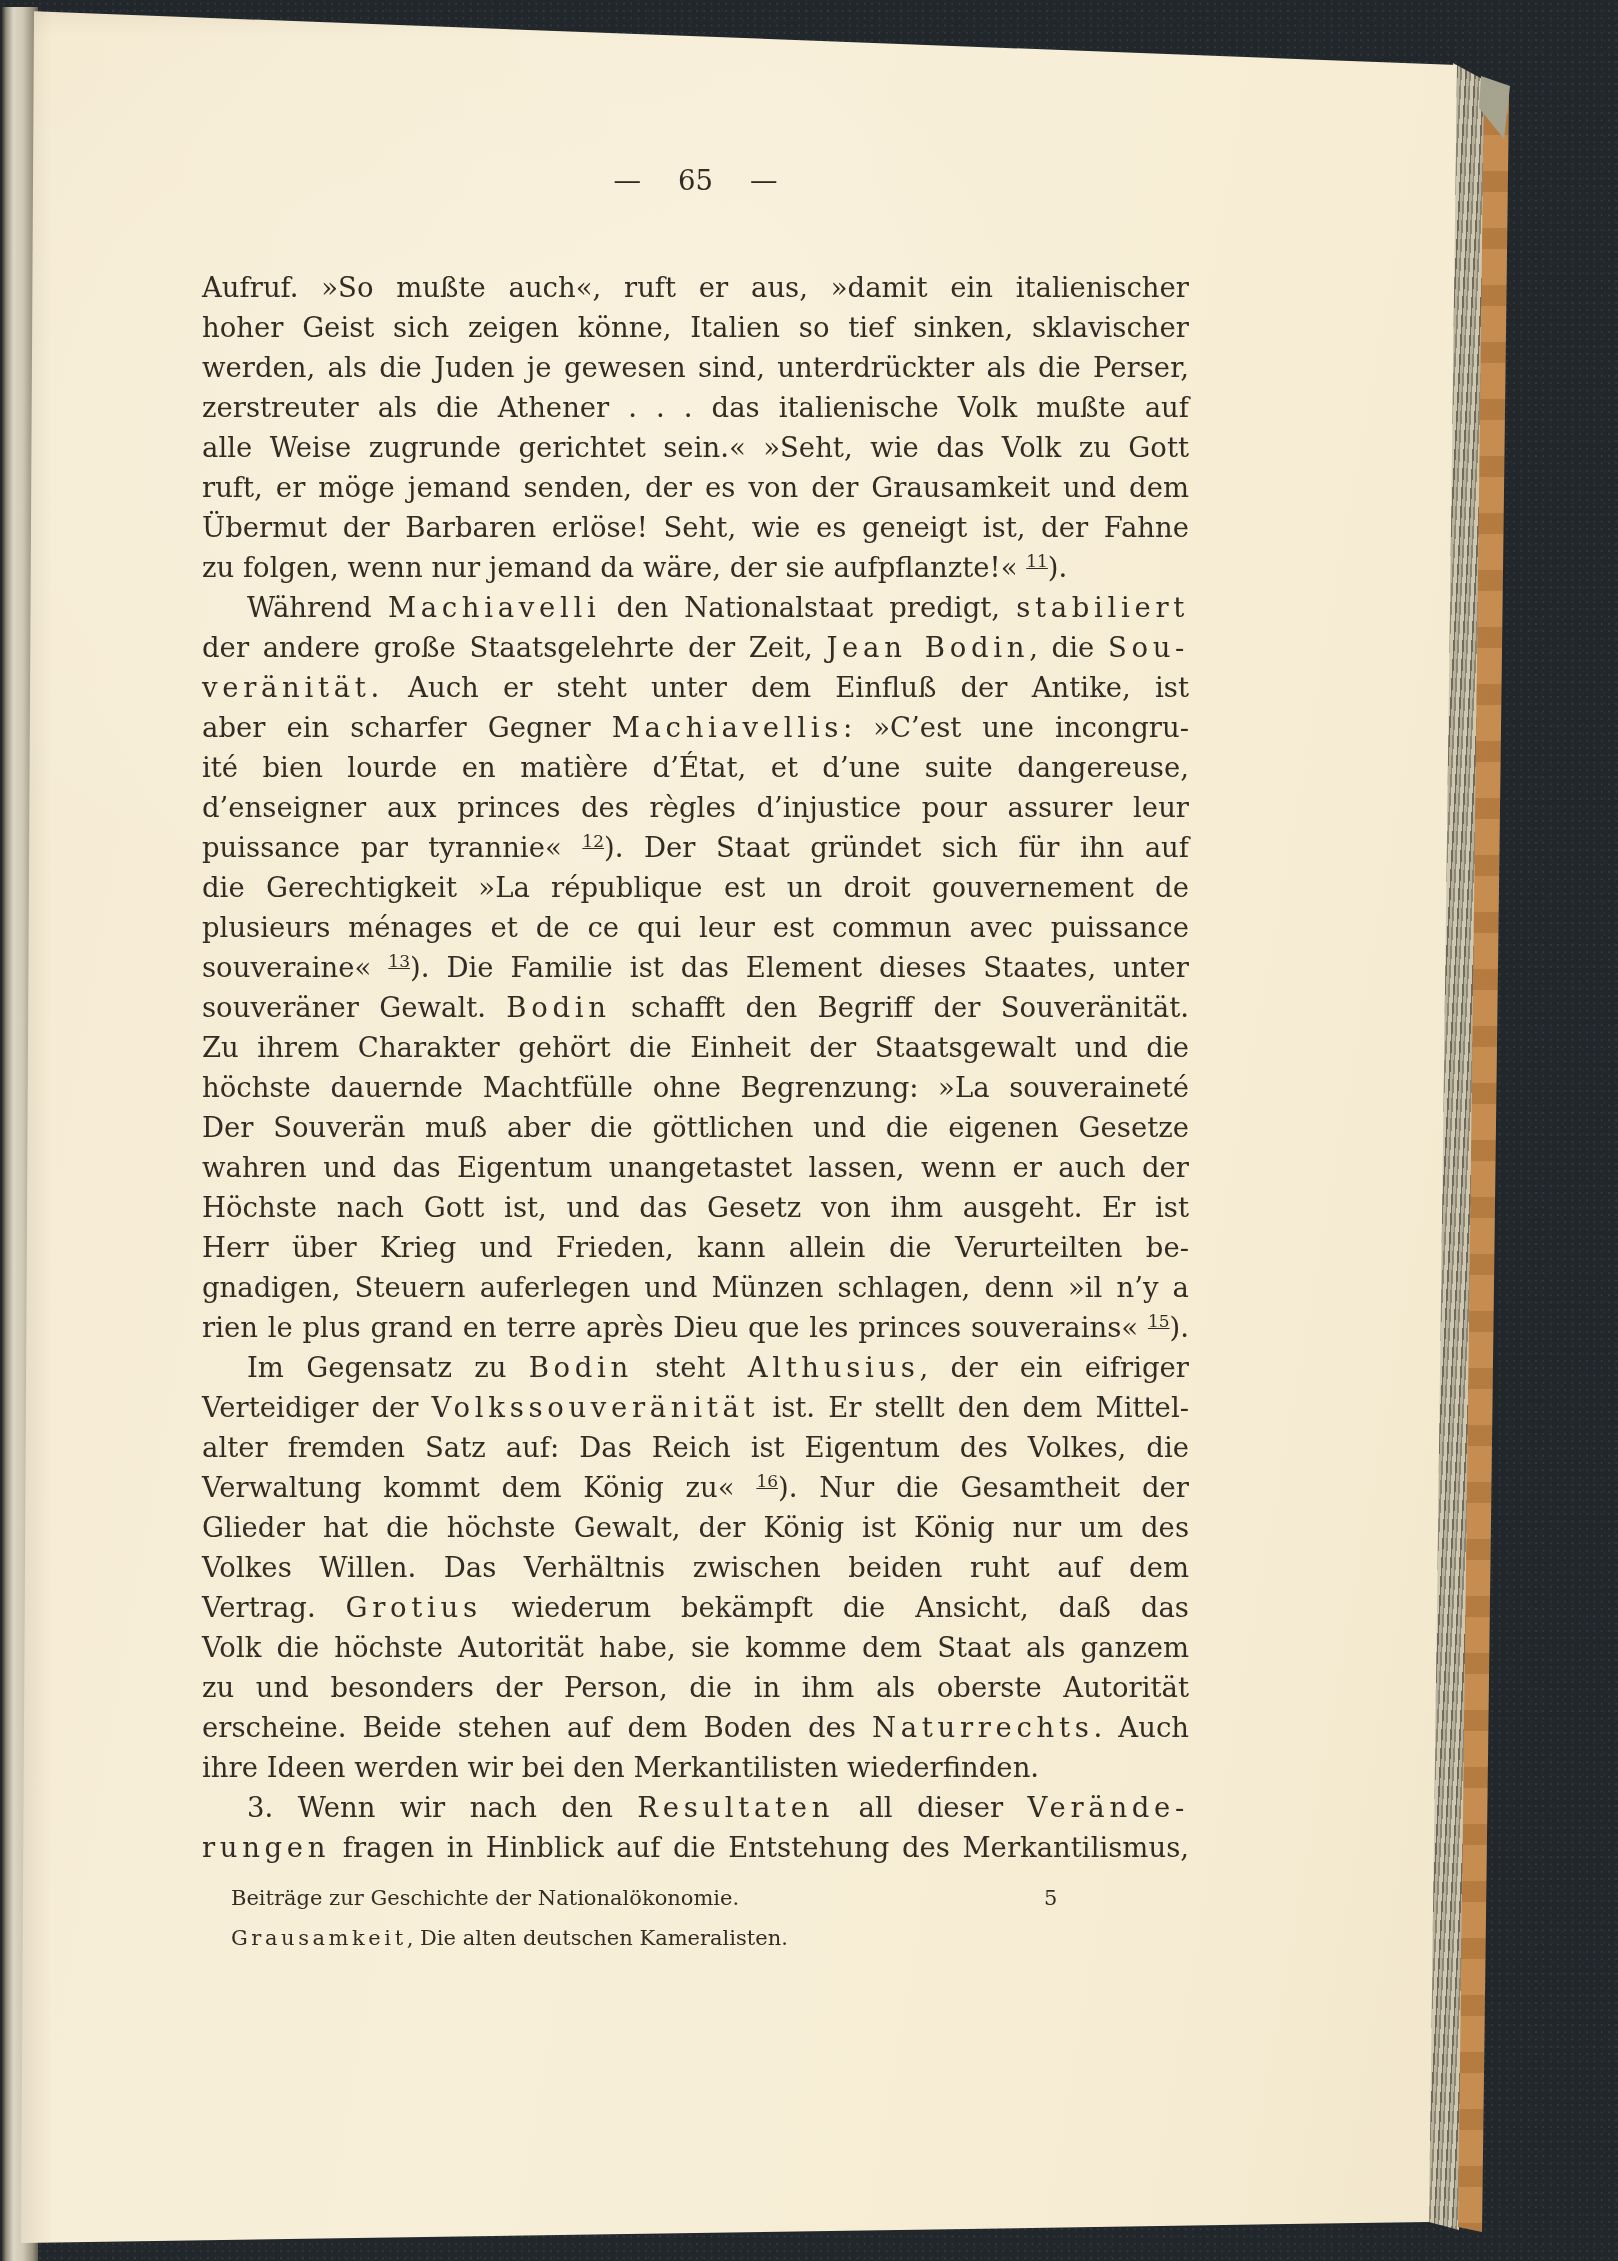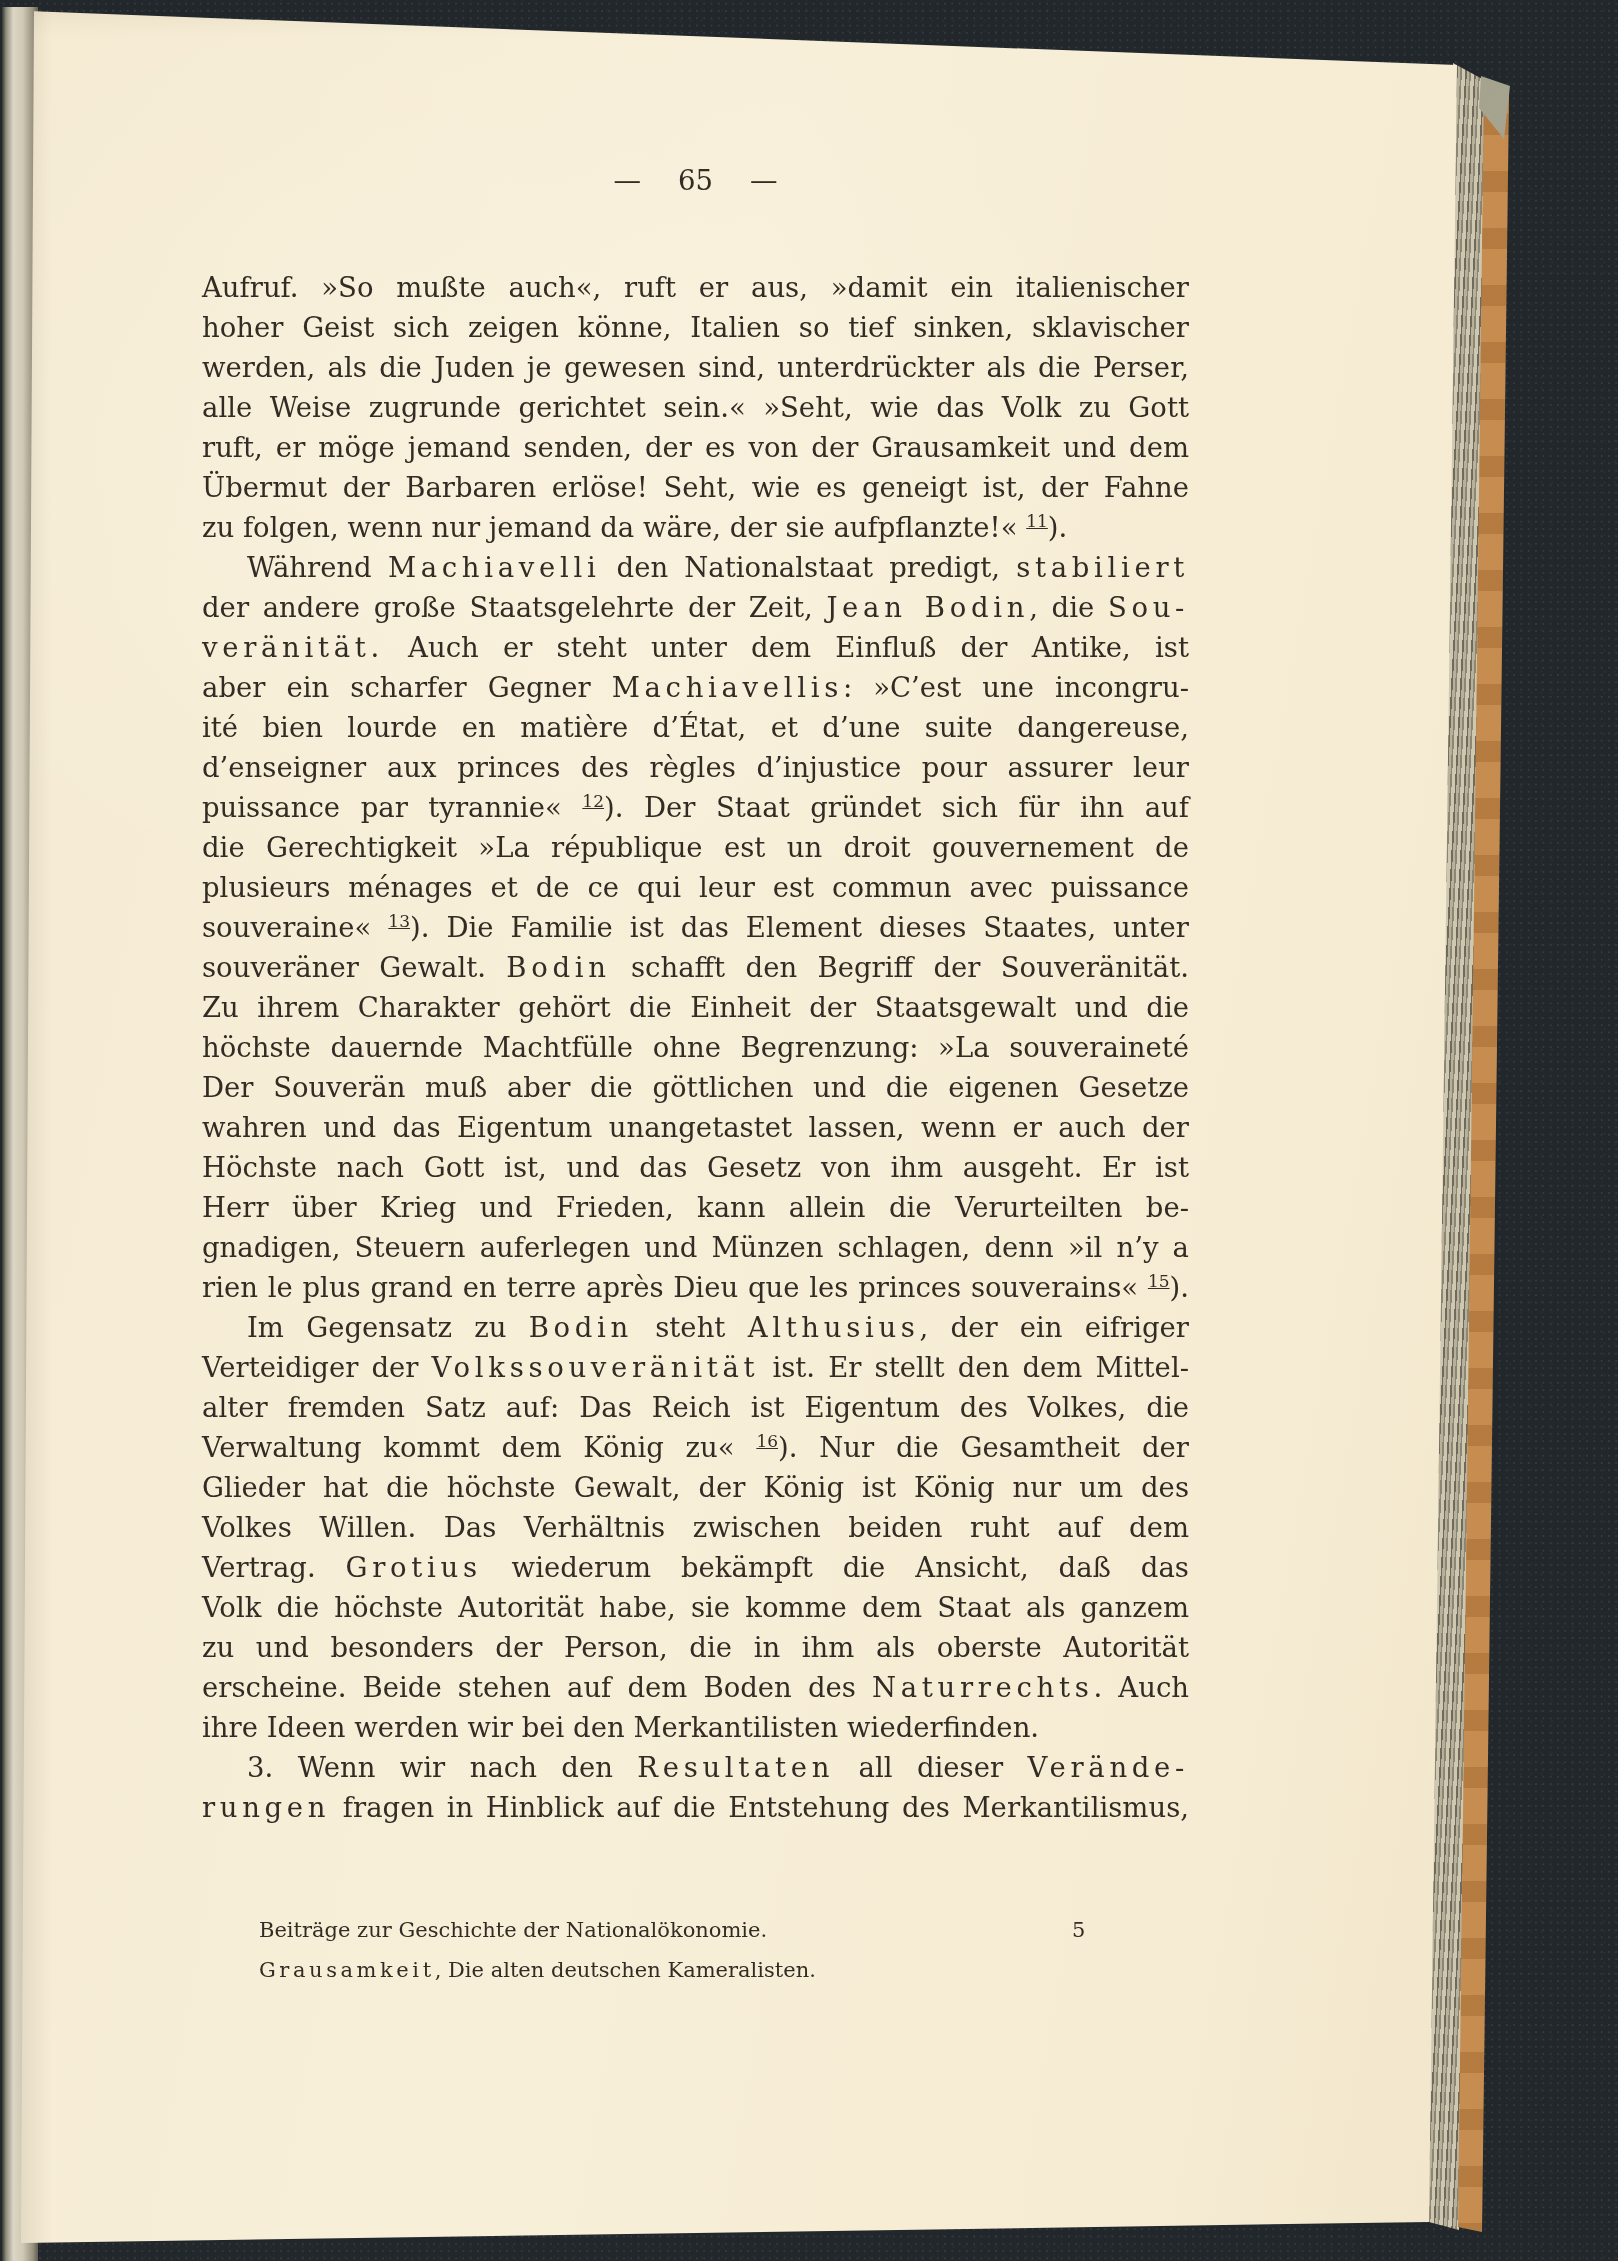--- a/index.html
+++ b/index.html
@@ -58,22 +58,22 @@
   .textblock{
     position:absolute;left:202px;top:236px;width:987px;
     font-size:27.5px;color:#332c24;margin-top:31px;
   }
   .bline{height:40px;line-height:40px;white-space:normal;}
   .bline.just{text-align:justify;text-align-last:justify;text-justify:inter-word;}
   .bline.ind{padding-left:45px;}
   .bline sup{font-size:17px;line-height:0;text-decoration:underline;}
   .sp{letter-spacing:.17em;}
   .footer{
-    position:absolute;left:214px;top:1878px;width:987px;
-    font-size:21px;line-height:40px;color:#332c24;margin-top:32px;
+    position:absolute;left:186px;top:1878px;width:987px;
+    font-size:21px;line-height:40px;color:#332c24;
   }
   .f-line{position:relative;padding-left:45px;height:40px;}
   .sheetno{position:absolute;left:858px;top:0;}
 </style>
 </head>
 <body>
 
 <div class="stage">
   <div class="left-edge"></div>
   <div class="fore-edge-gray"></div>
@@ -84,20 +84,21 @@
   <div class="pageno ink">
     <span>—</span>
     <span>65</span>
     <span>—</span>
   </div>
 
   <div class="textblock ink">
       <div class="bline just"><span>Aufruf.  »So mußte auch«, ruft er aus, »damit ein italienischer</span></div>
       <div class="bline just"><span>hoher Geist sich zeigen könne, Italien so tief sinken, sklavischer</span></div>
       <div class="bline just"><span>werden, als die Juden je gewesen sind, unterdrückter als die Perser,</span></div>
+      <div class="bline just"><span>zerstreuter als die Athener . . . das italienische Volk mußte auf</span></div>
       <div class="bline just"><span>alle Weise zugrunde gerichtet sein.«  »Seht, wie das Volk zu Gott</span></div>
       <div class="bline just"><span>ruft, er möge jemand senden, der es von der Grausamkeit und dem</span></div>
       <div class="bline just"><span>Übermut der Barbaren erlöse! Seht, wie es geneigt ist, der Fahne</span></div>
       <div class="bline"><span>zu folgen, wenn nur jemand da wäre, der sie aufpflanzte!« </span><sup>11</sup><span>).</span></div>
       <div class="bline just ind"><span>Während </span><span class="sp">Machiavelli</span><span> den Nationalstaat predigt, </span><span class="sp">stabiliert</span></div>
       <div class="bline just"><span>der andere große Staatsgelehrte der Zeit, </span><span class="sp">Jean Bodin</span><span>, die </span><span class="sp">Sou-</span></div>
       <div class="bline just"><span class="sp">veränität.</span><span>  Auch er steht unter dem Einfluß der Antike, ist</span></div>
       <div class="bline just"><span>aber ein scharfer Gegner </span><span class="sp">Machiavellis</span><span>: »C’est une incongru-</span></div>
       <div class="bline just"><span>ité bien lourde en matière d’État, et d’une suite dangereuse,</span></div>
       <div class="bline just"><span>d’enseigner aux princes des règles d’injustice pour assurer leur</span></div>

